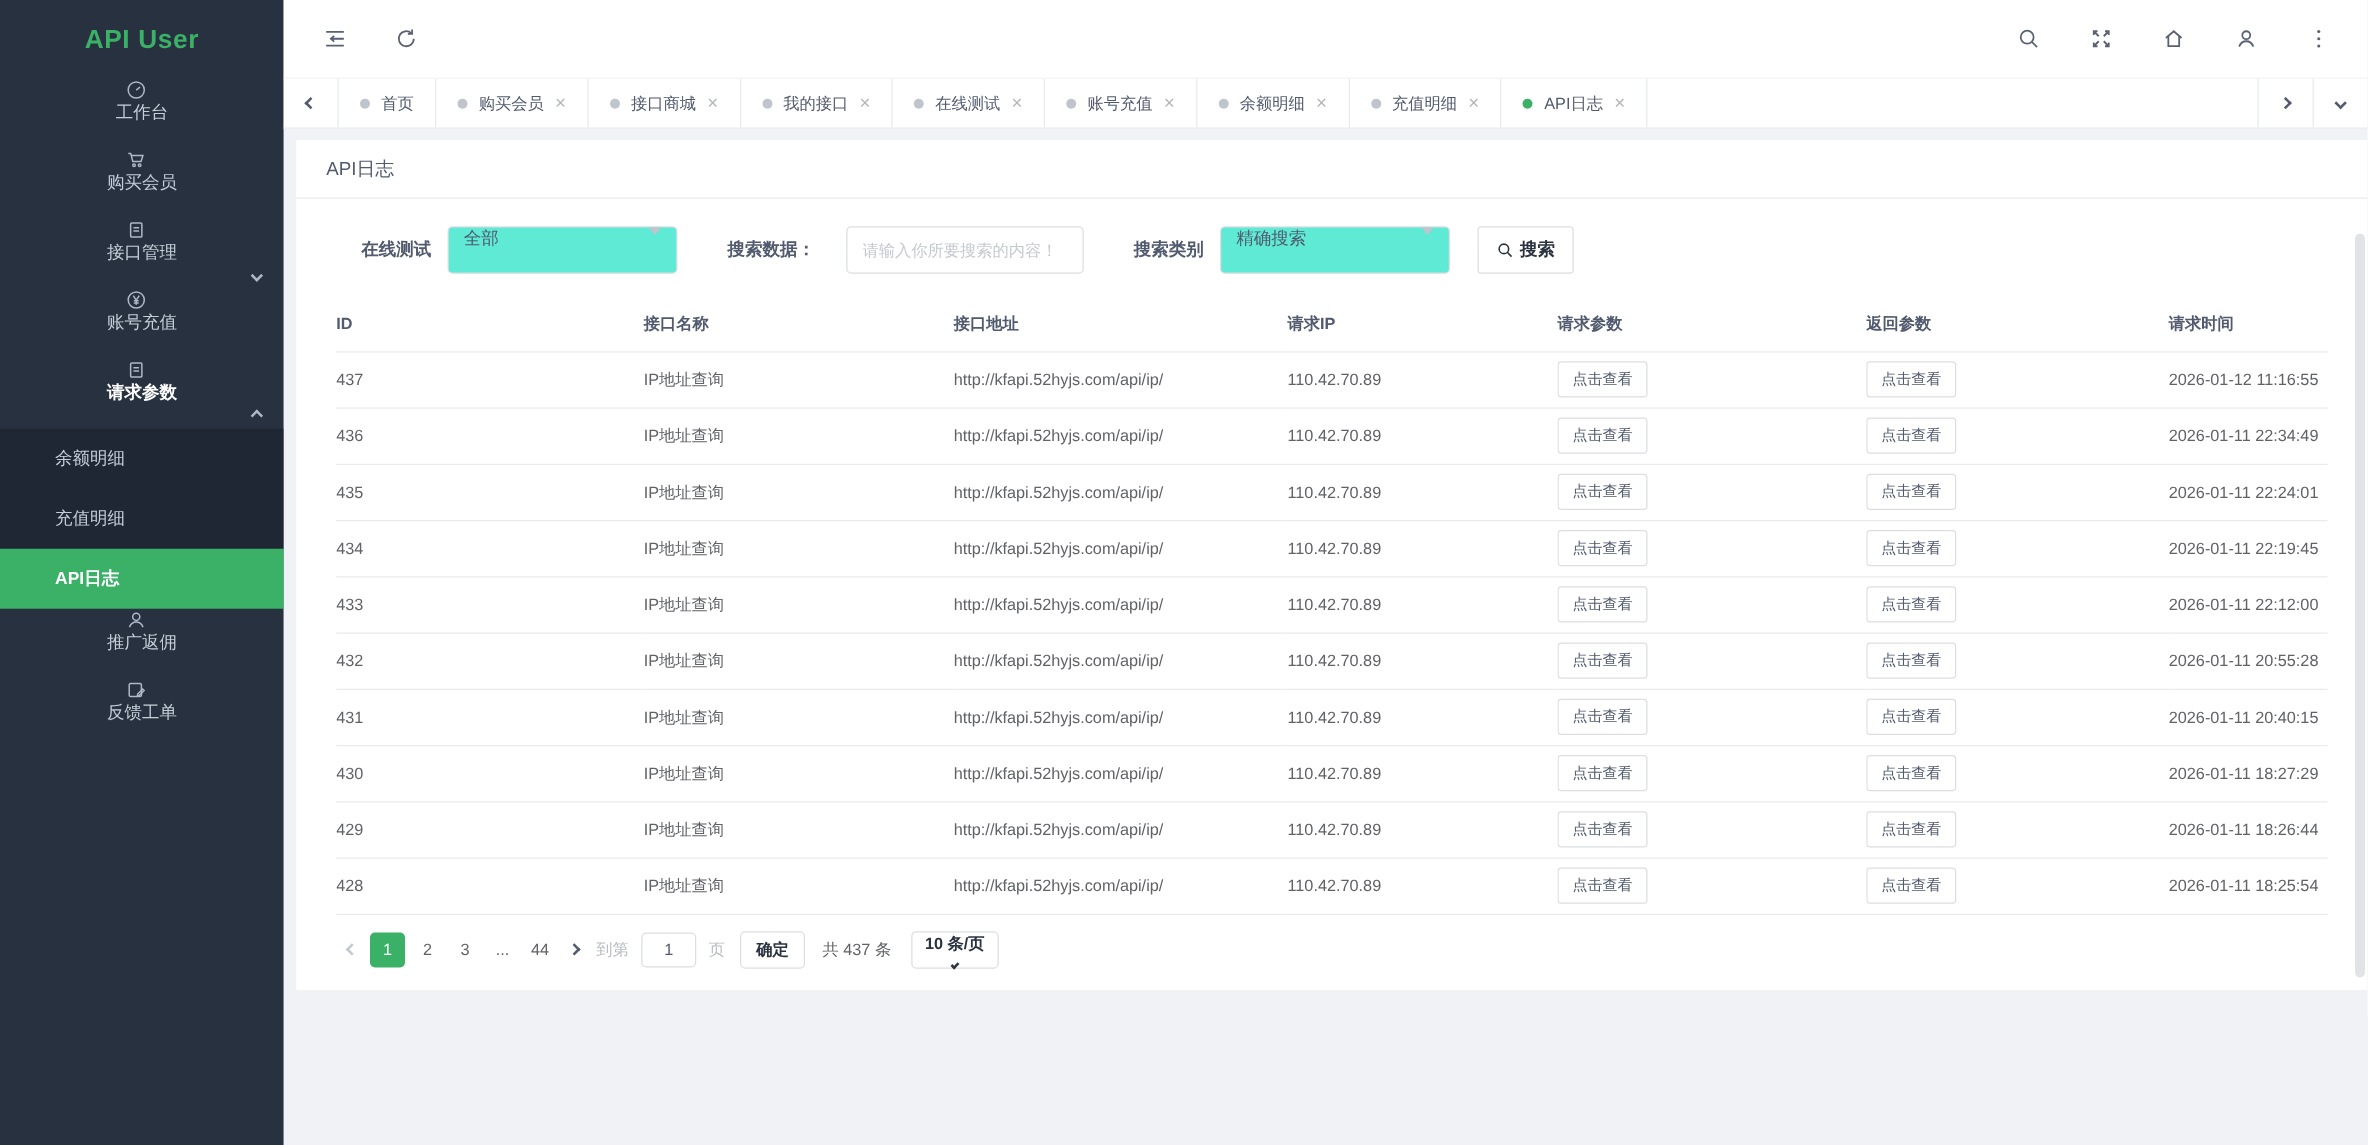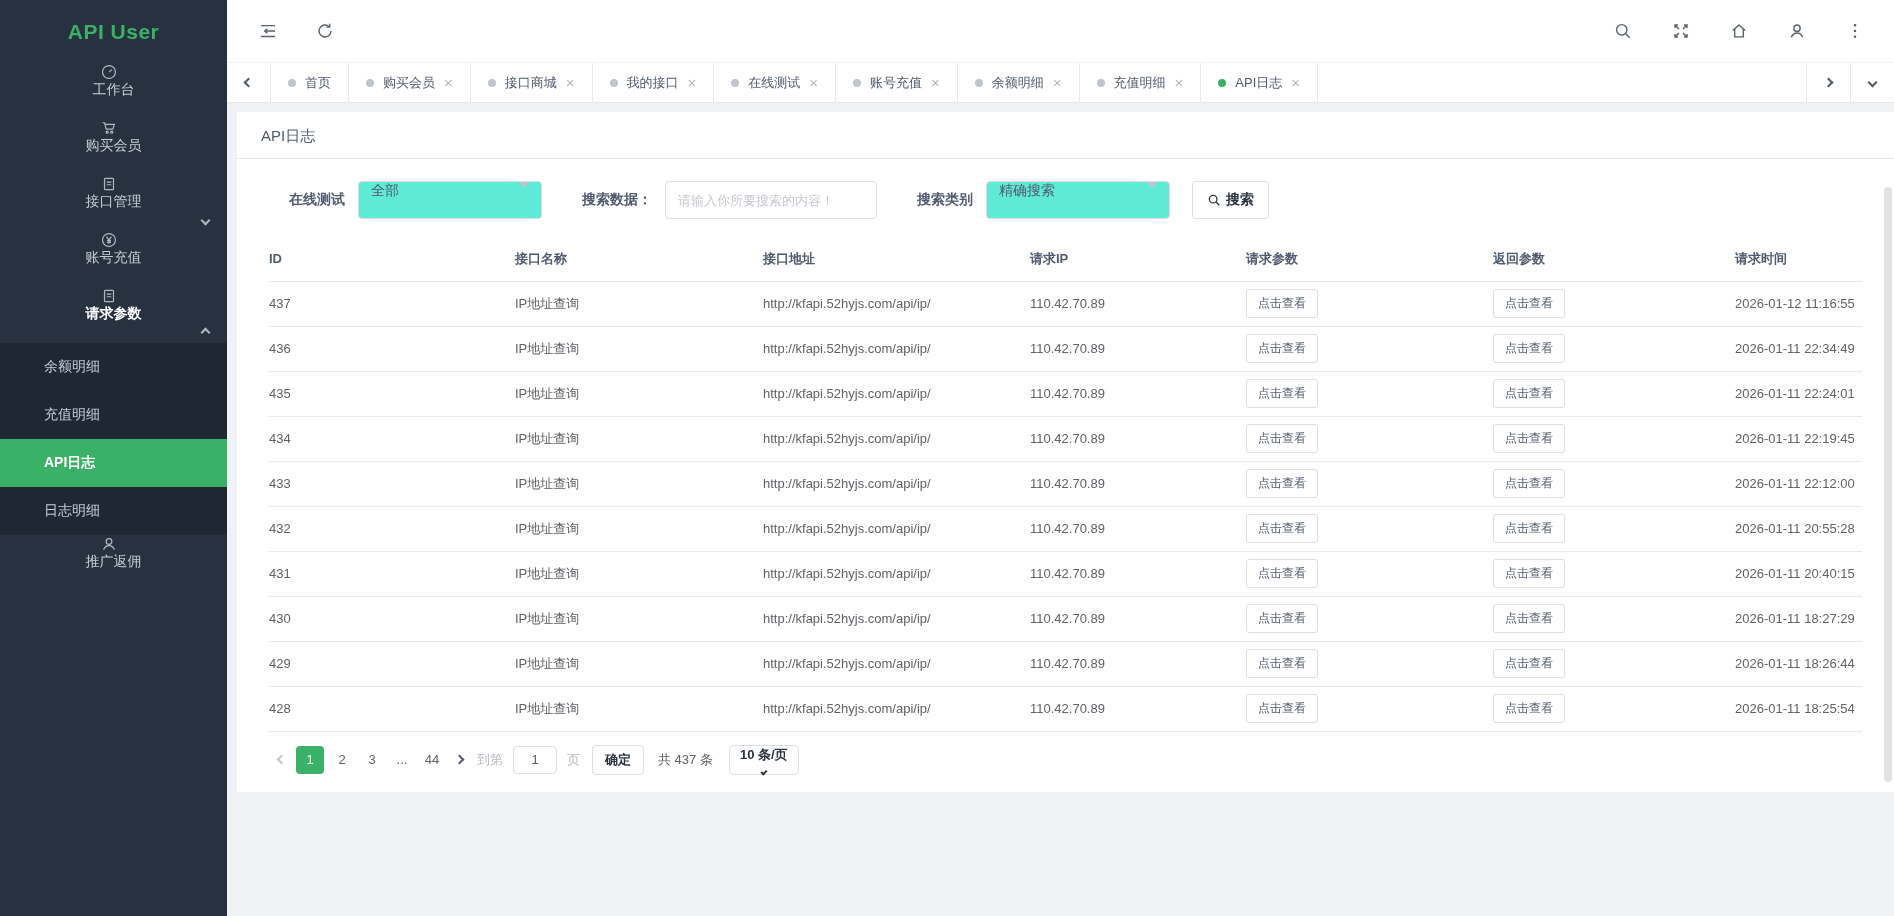--- a/index.html
+++ b/index.html
@@ -49,21 +49,21 @@
   .content { flex:1; position:relative; }
   .card { margin:9px 0 0 10px; width:calc(100% - 10px); height:680px; background:#ffffff; overflow:hidden; }
   .card-title { height:47px; line-height:47px; padding-left:24px; font-size:15px; color:#515a6e; border-bottom:1px solid #e8eaec; }
 
   .filters { display:flex; align-items:center; padding:22px 0 18px 52px; }
   .flabel { font-size:14px; font-weight:bold; color:#515a6e; margin-right:13px; white-space:nowrap; }
   .select { width:184px; height:38px; border:1px solid #dcdee2; border-radius:4px; background:#5eead4;
             display:flex; align-items:flex-start; padding:0 12px; font-size:14px; color:#515a6e; cursor:pointer; }
   .select .caret { margin-left:auto; width:0; height:0; border-left:5px solid transparent; border-right:5px solid transparent; border-top:6px solid #c0c4cc; }
   .gap40 { width:40px; }
-  .finput { width:212px; height:38px; border:1px solid #dcdee2; border-radius:4px; padding:0 12px; font-size:13px; color:#515a6e; outline:none; font-family:inherit; }
+  .finput { width:190px; height:38px; border:1px solid #dcdee2; border-radius:4px; padding:0 12px; font-size:13px; color:#515a6e; outline:none; font-family:inherit;margin-left:12px; }
   .finput::placeholder { color:#c6c9cf; }
   .search-btn { margin-left:22px; height:38px; padding:0 14px; background:#fff; border:1px solid #dcdee2; border-radius:3px;
                 display:flex; align-items:center; gap:5px; font-size:14px; font-weight:bold; color:#2b3340; cursor:pointer; font-family:inherit; }
   .search-btn svg { width:14px; height:14px; color:#2b3340; }
 
   table.data { width:calc(100% - 64px); margin:0 32px; border-collapse:collapse; table-layout:fixed; }
   table.data th { text-align:left; font-size:13px; font-weight:bold; color:#515a6e; height:44px; border-bottom:1px solid #e8eaec; }
   table.data td { font-size:13px; color:#606266; height:45px; border-bottom:1px solid #e8eaec; overflow:hidden; white-space:nowrap; }
   .cell-btn { padding:5px 11px; background:#fff; border:1px solid #dcdee2; border-radius:3px; font-size:12px; color:#515a6e; cursor:pointer; font-family:inherit; }
 
@@ -151,35 +151,41 @@
 
       <div class="sub-item">
           <span>余额明细</span>
         </div>
           <div class="sub-item">
           <span>充值明细</span>
         </div>
           <div class="sub-item active">
           <span>API日志</span>
         </div>
-          <div class="sub-item">
-          <span>日志明细</span>
-        </div>
         </div>
 
       <div class="nav-item">
         <span class="nicon">
           <svg viewBox="0 0 24 24" fill="none" stroke="currentColor" stroke-width="1.6">
               <circle cx="12" cy="8.6" r="3.8"></circle>
               <path d="M4.8 19.6c1.4-3.6 3.9-5.4 7.2-5.4s5.8 1.8 7.2 5.4"></path>
             </svg>
         </span>
         <span>推广返佣</span>
       </div>
 
+      <div class="nav-item">
+        <span class="nicon">
+          <svg viewBox="0 0 24 24" fill="none" stroke="currentColor" stroke-width="1.6">
+              <rect x="4.5" y="5" width="13" height="14" rx="1.5"></rect>
+              <path d="M13.6 16.2l5.2-5.2 1.6 1.6-5.2 5.2-2 .4z"></path>
+            </svg>
+        </span>
+        <span>反馈工单</span>
+      </div>
 
     </nav>
   </aside>
 
   <div class="main">
 
     <header class="topbar">
       <div class="left-icons">
         <span class="icon-btn">
           <svg viewBox="0 0 24 24" fill="none" stroke="currentColor" stroke-width="1.7">

